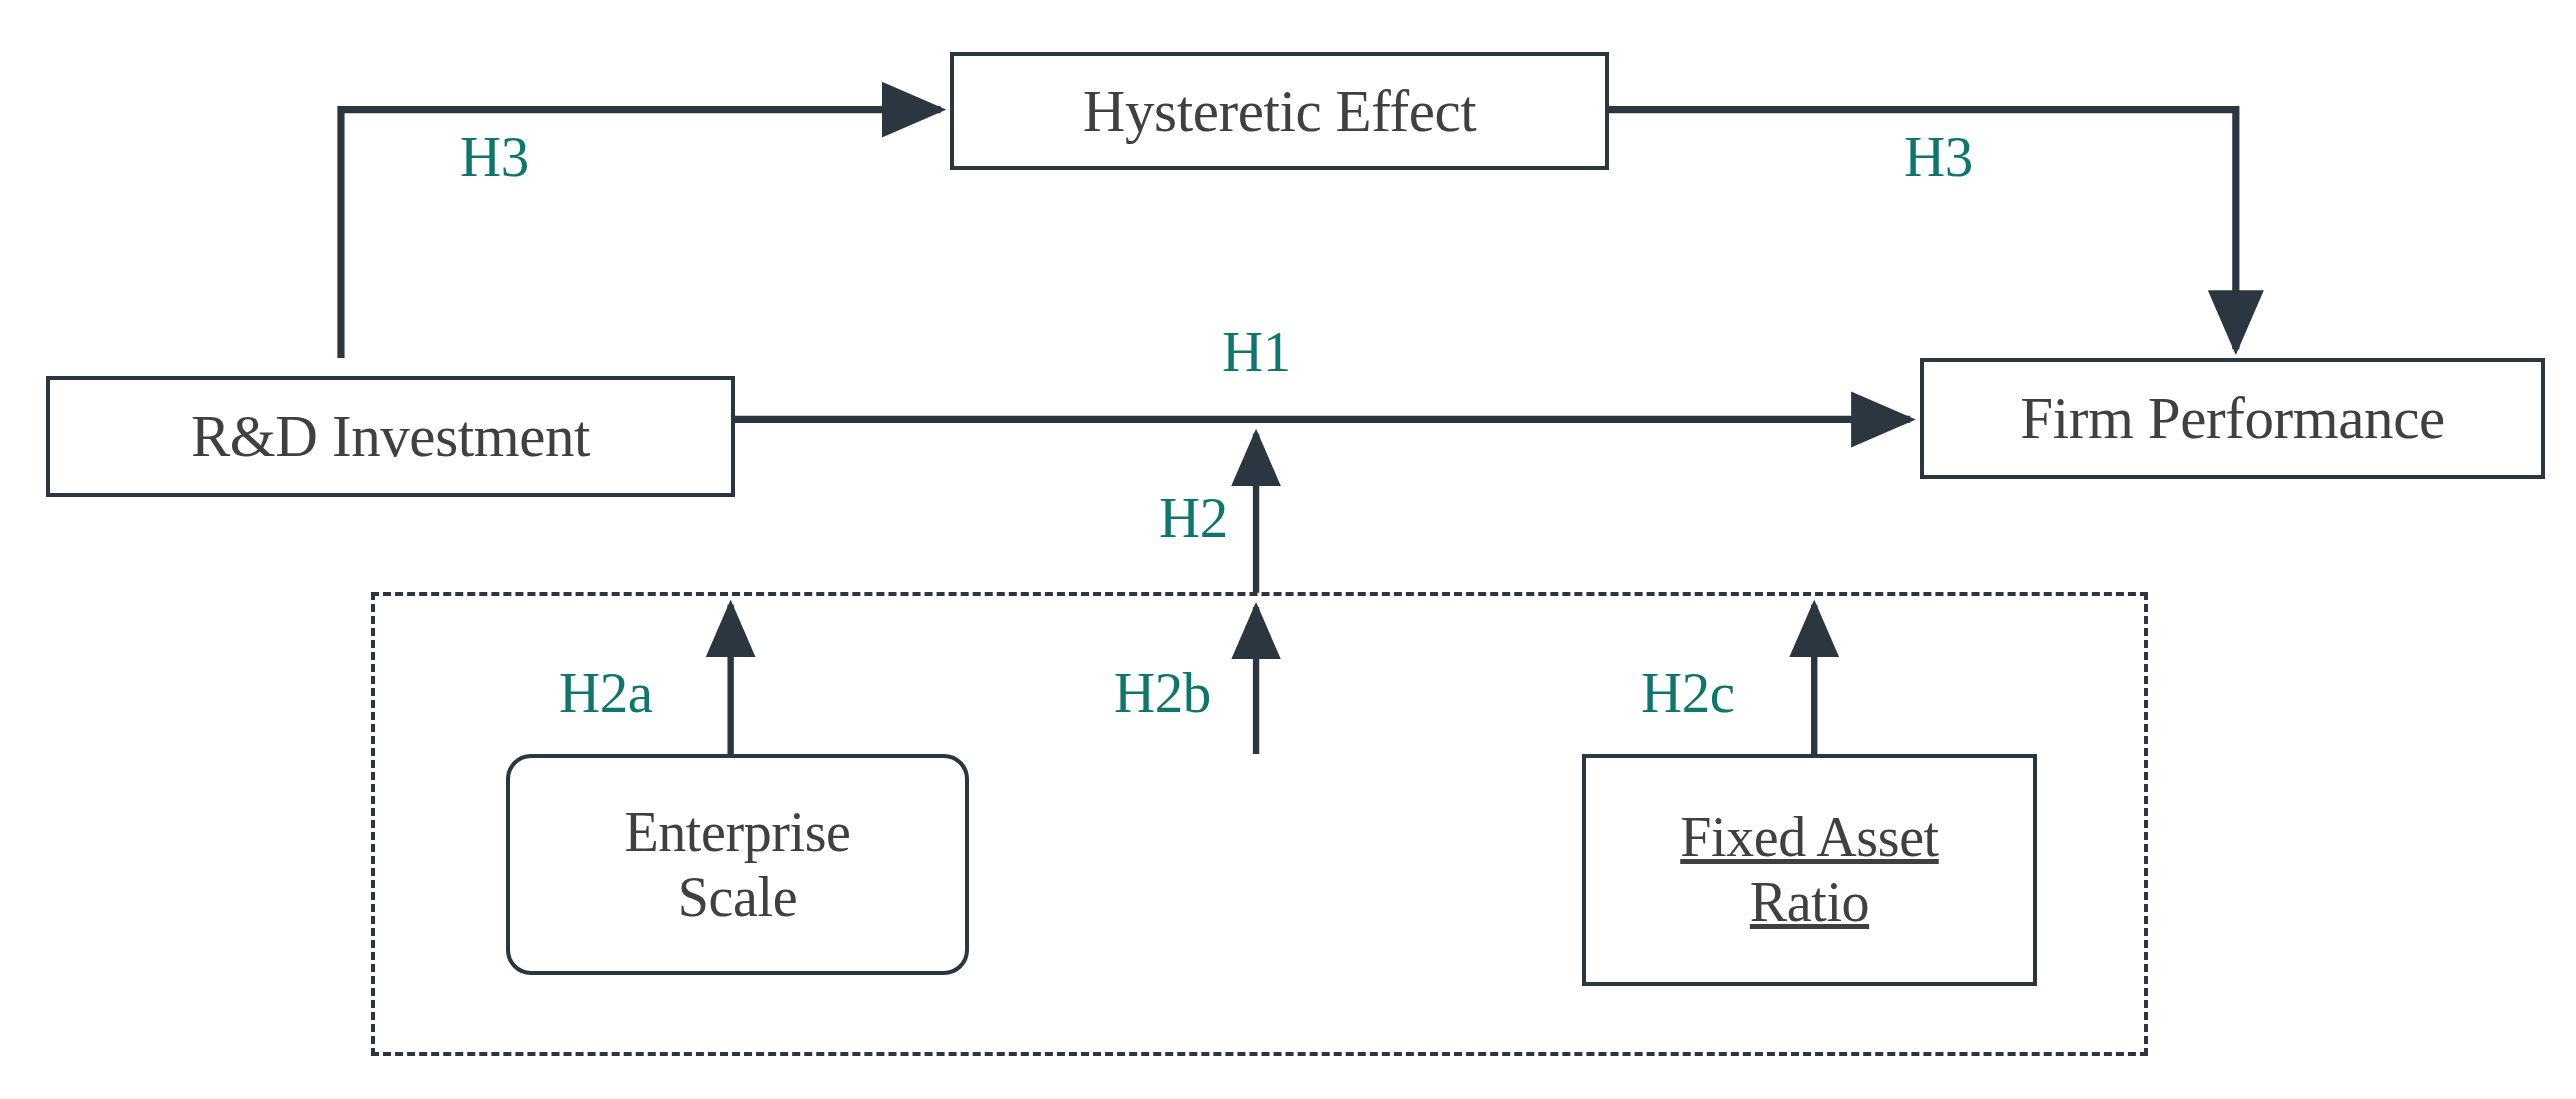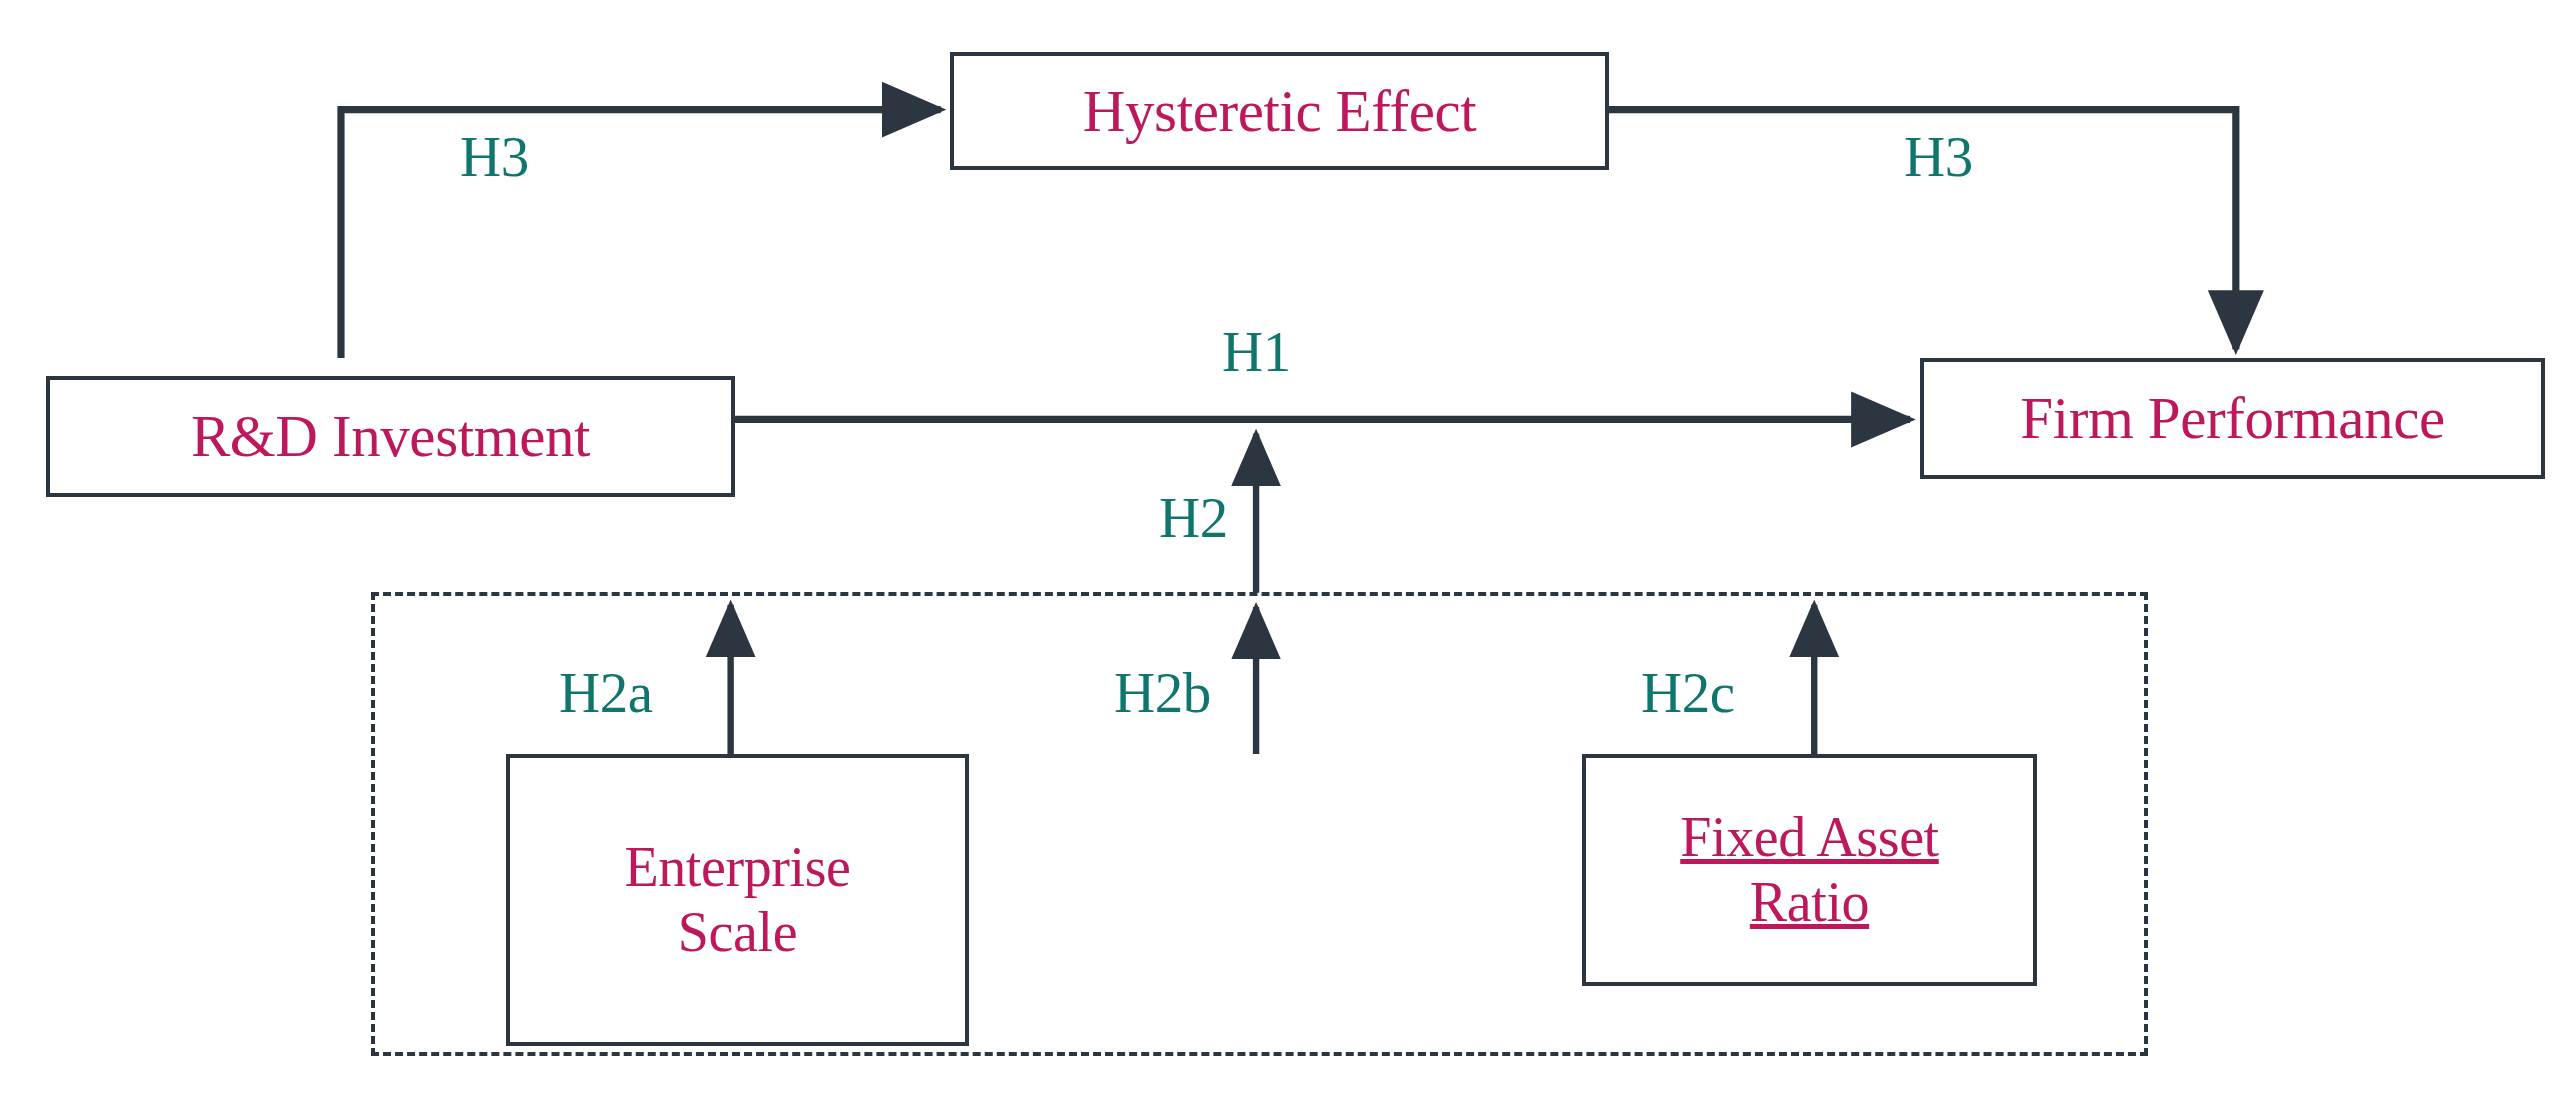--- a/index.html
+++ b/index.html
@@ -24,21 +24,21 @@
   }
   .node-box {
     position: absolute;
     box-sizing: border-box;
     background: #ffffff;
     border: 4px solid #2b3640;
     display: flex;
     align-items: center;
     justify-content: center;
     text-align: center;
-    color: #be185d;
+    color: #404040;
     line-height: 1.16;
     letter-spacing: -0.4px;
   }
   .node-box .node-label {
     display: block;
     width: 100%;
     padding: 0 8px;
     box-sizing: border-box;
   }
   .node-main  { font-size: 59px; }
@@ -106,21 +106,21 @@
   </div>
 
   <div class="node-box node-main" id="node-hysteretic" style="left: 950px; top: 52px; width: 659px; height: 118px;">
     <span class="node-label">Hysteretic Effect</span>
   </div>
 
   <div class="node-box node-main" id="node-firm_performance" style="left: 1920px; top: 358px; width: 625px; height: 121px;">
     <span class="node-label">Firm Performance</span>
   </div>
 
-  <div class="node-box node-sub" id="node-enterprise_scale" style="left: 506px; top: 754px; width: 463px; height: 292px;">
+  <div class="node-box node-sub" id="node-enterprise_scale" style="left: 506px; top: 754px; width: 463px; height: 221px; border-radius: 25px;">
     <span class="node-label">Enterprise<br>Scale</span>
   </div>
 
 
   <div class="node-box node-sub" id="node-fixed_asset" style="left: 1582px; top: 754px; width: 455px; height: 232px; text-decoration: underline;">
     <span class="node-label">Fixed Asset<br>Ratio</span>
   </div>
 
   <div class="edge-label" id="lbl-h3-left" style="left: 460px; top: 124px;">H3</div>
   <div class="edge-label" id="lbl-h3-right" style="left: 1904px; top: 124px;">H3</div>

